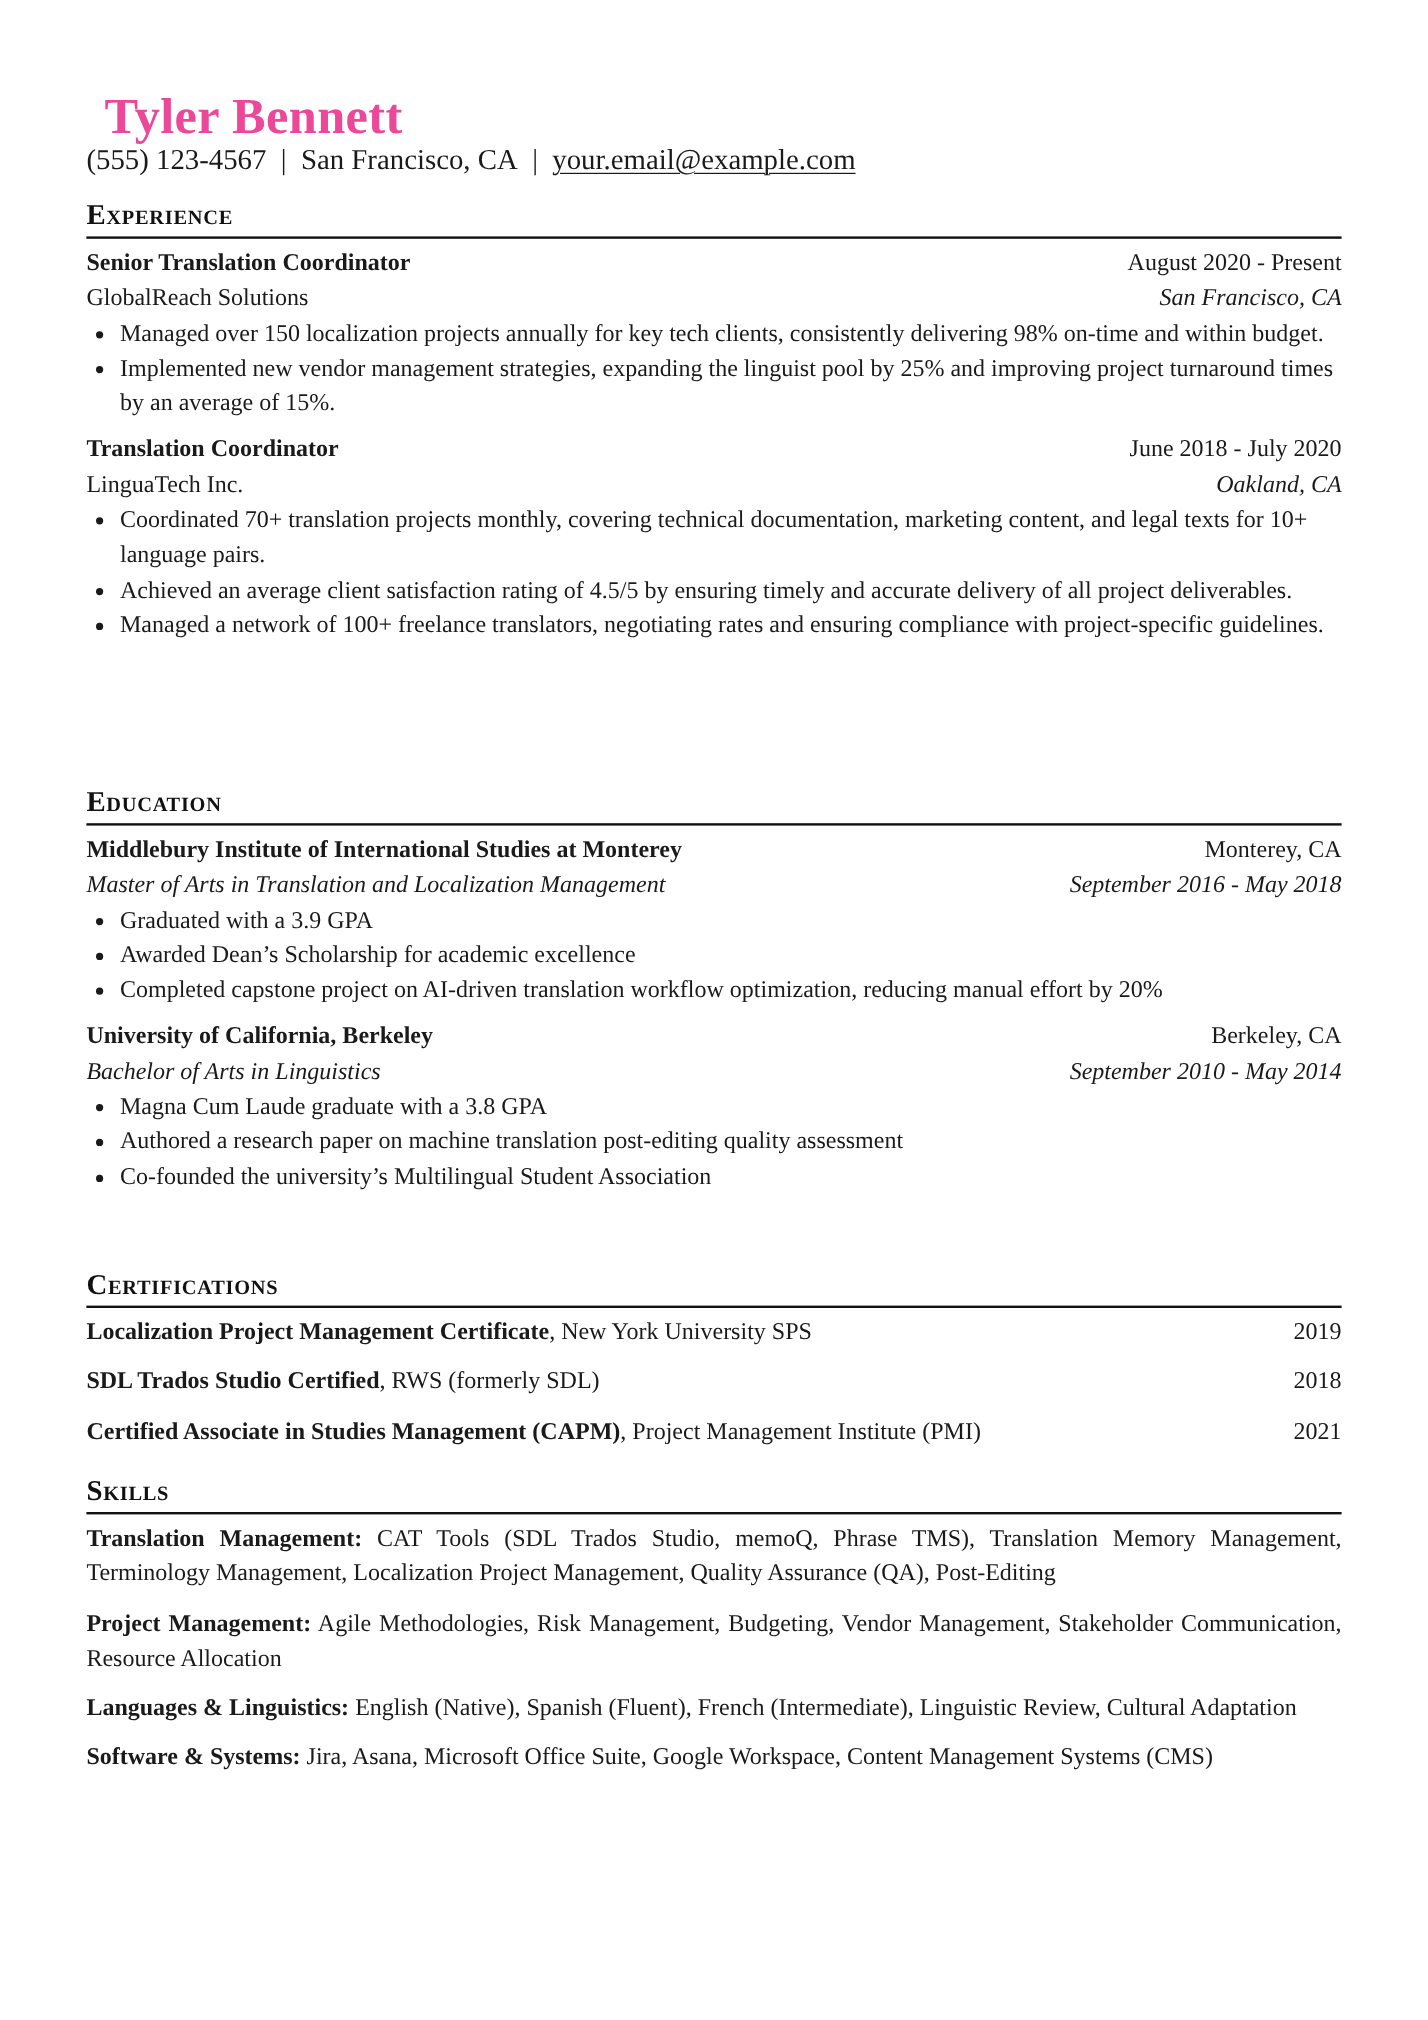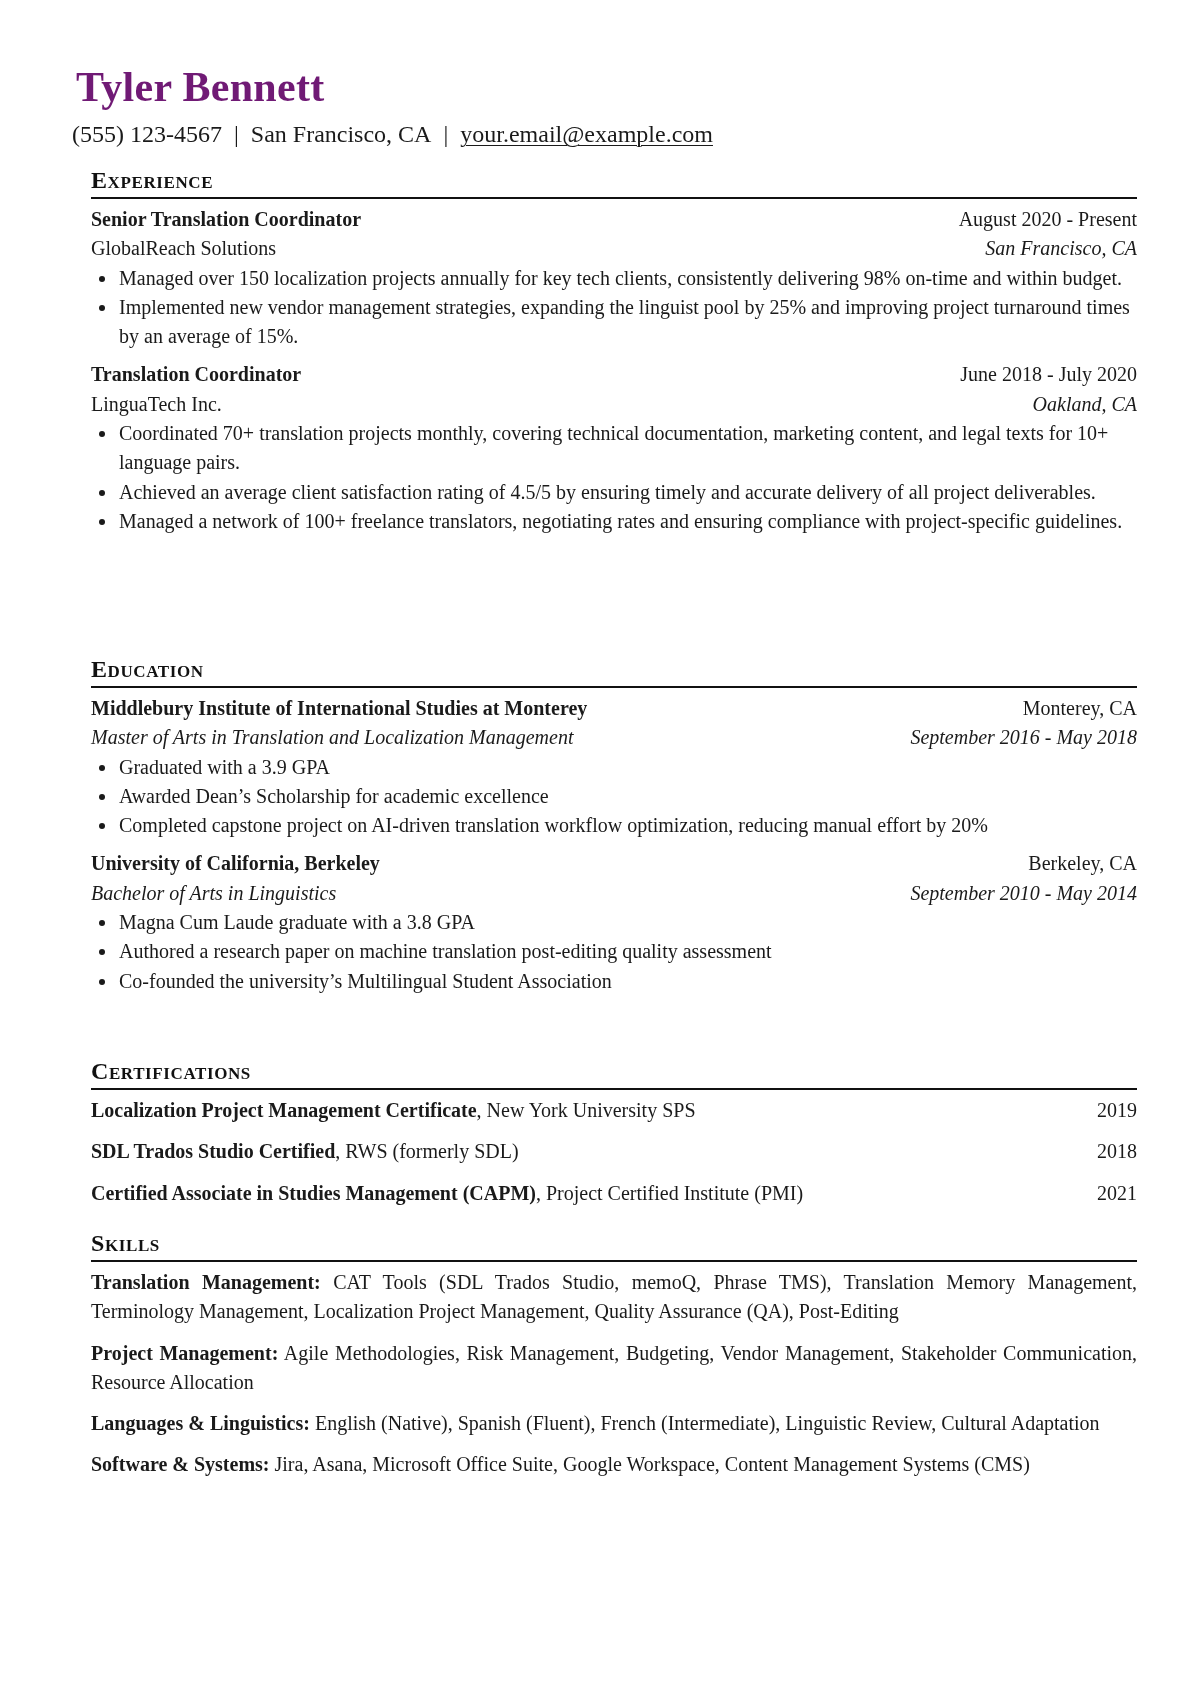--- a/index.html
+++ b/index.html
@@ -3,31 +3,31 @@
 <meta charset="utf-8">
 <style>
   html, body { margin: 0; padding: 0; background: #ffffff; }
   body {
     width: 1190px; height: 1683px; position: relative; overflow: hidden;
     font-family: "Liberation Serif", "DejaVu Serif", serif;
     color: #1a1a1a; font-size: 20px;
   }
   .page { position: absolute; left: 72px; top: 0; width: 1046px; }
   .name {
-    position: absolute; left: 0; top: 58px; margin: 4px;
-    font-size: 42px; font-weight: bold; color: #701a75; letter-spacing: 0.3px;
+    position: absolute; left: 0; top: 58px; margin: 15px;
+    font-size: 42px; font-weight: bold; color: #ec4899; letter-spacing: 0.3px;
     line-height: 50px;
   }
   .contact {
     position: absolute; left: 0; top: 120px; line-height: 28px;
     font-size: 24px; white-space: nowrap;
   }
   .contact .sep { margin: 0 12px; }
   .contact a { color: #1a1a1a; text-decoration: underline; text-underline-offset: 3px; text-decoration-thickness: 1px; }
-  .section { position: absolute; left: 0; width: 1046px; margin-left: 19px; }
+  .section { position: absolute; left: 0; width: 1046px; }
   .section-title {
     font-variant: small-caps; font-weight: bold; font-size: 24px; letter-spacing: 0.6px;
     line-height: 28px; height: 28px; color: #111;
   }
   .rule { height: 2px; background: #111; margin-top: 3px; margin-bottom: 6px; }
   .row { display: flex; justify-content: space-between; line-height: 29.3px; height: 29.3px; white-space: nowrap; align-items: center; }
   .bold { font-weight: bold; }
   .ital { font-style: italic; }
   ul.bullets { list-style: none; margin: 0; padding: 0; }
   ul.bullets li { position: relative; padding-left: 28px; line-height: 29.3px; }
@@ -127,21 +127,21 @@
     <div class="rule"></div>
     <div class="cert-row">
       <span><span class="bold">Localization Project Management Certificate</span><span>, New York University SPS</span></span>
       <span>2019</span>
     </div>
     <div class="cert-row">
       <span><span class="bold">SDL Trados Studio Certified</span><span>, RWS (formerly SDL)</span></span>
       <span>2018</span>
     </div>
     <div class="cert-row">
-      <span><span class="bold">Certified Associate in Studies Management (CAPM)</span><span>, Project Certified Institute (PMI)</span></span>
+      <span><span class="bold">Certified Associate in Studies Management (CAPM)</span><span>, Project Management Institute (PMI)</span></span>
       <span>2021</span>
     </div>
   </div>
 
   <div class="section" style="top:1229px;">
     <div class="section-title">Skills</div>
     <div class="rule"></div>
     <div class="skill"><span class="bold">Translation Management:</span><span> CAT Tools (SDL Trados Studio, memoQ, Phrase TMS), Translation Memory Management, Terminology Management, Localization Project Management, Quality Assurance (QA), Post-Editing</span></div>
     <div class="skill"><span class="bold">Project Management:</span><span> Agile Methodologies, Risk Management, Budgeting, Vendor Management, Stakeholder Communication, Resource Allocation</span></div>
     <div class="skill"><span class="bold">Languages &amp; Linguistics:</span><span> English (Native), Spanish (Fluent), French (Intermediate), Linguistic Review, Cultural Adaptation</span></div>

